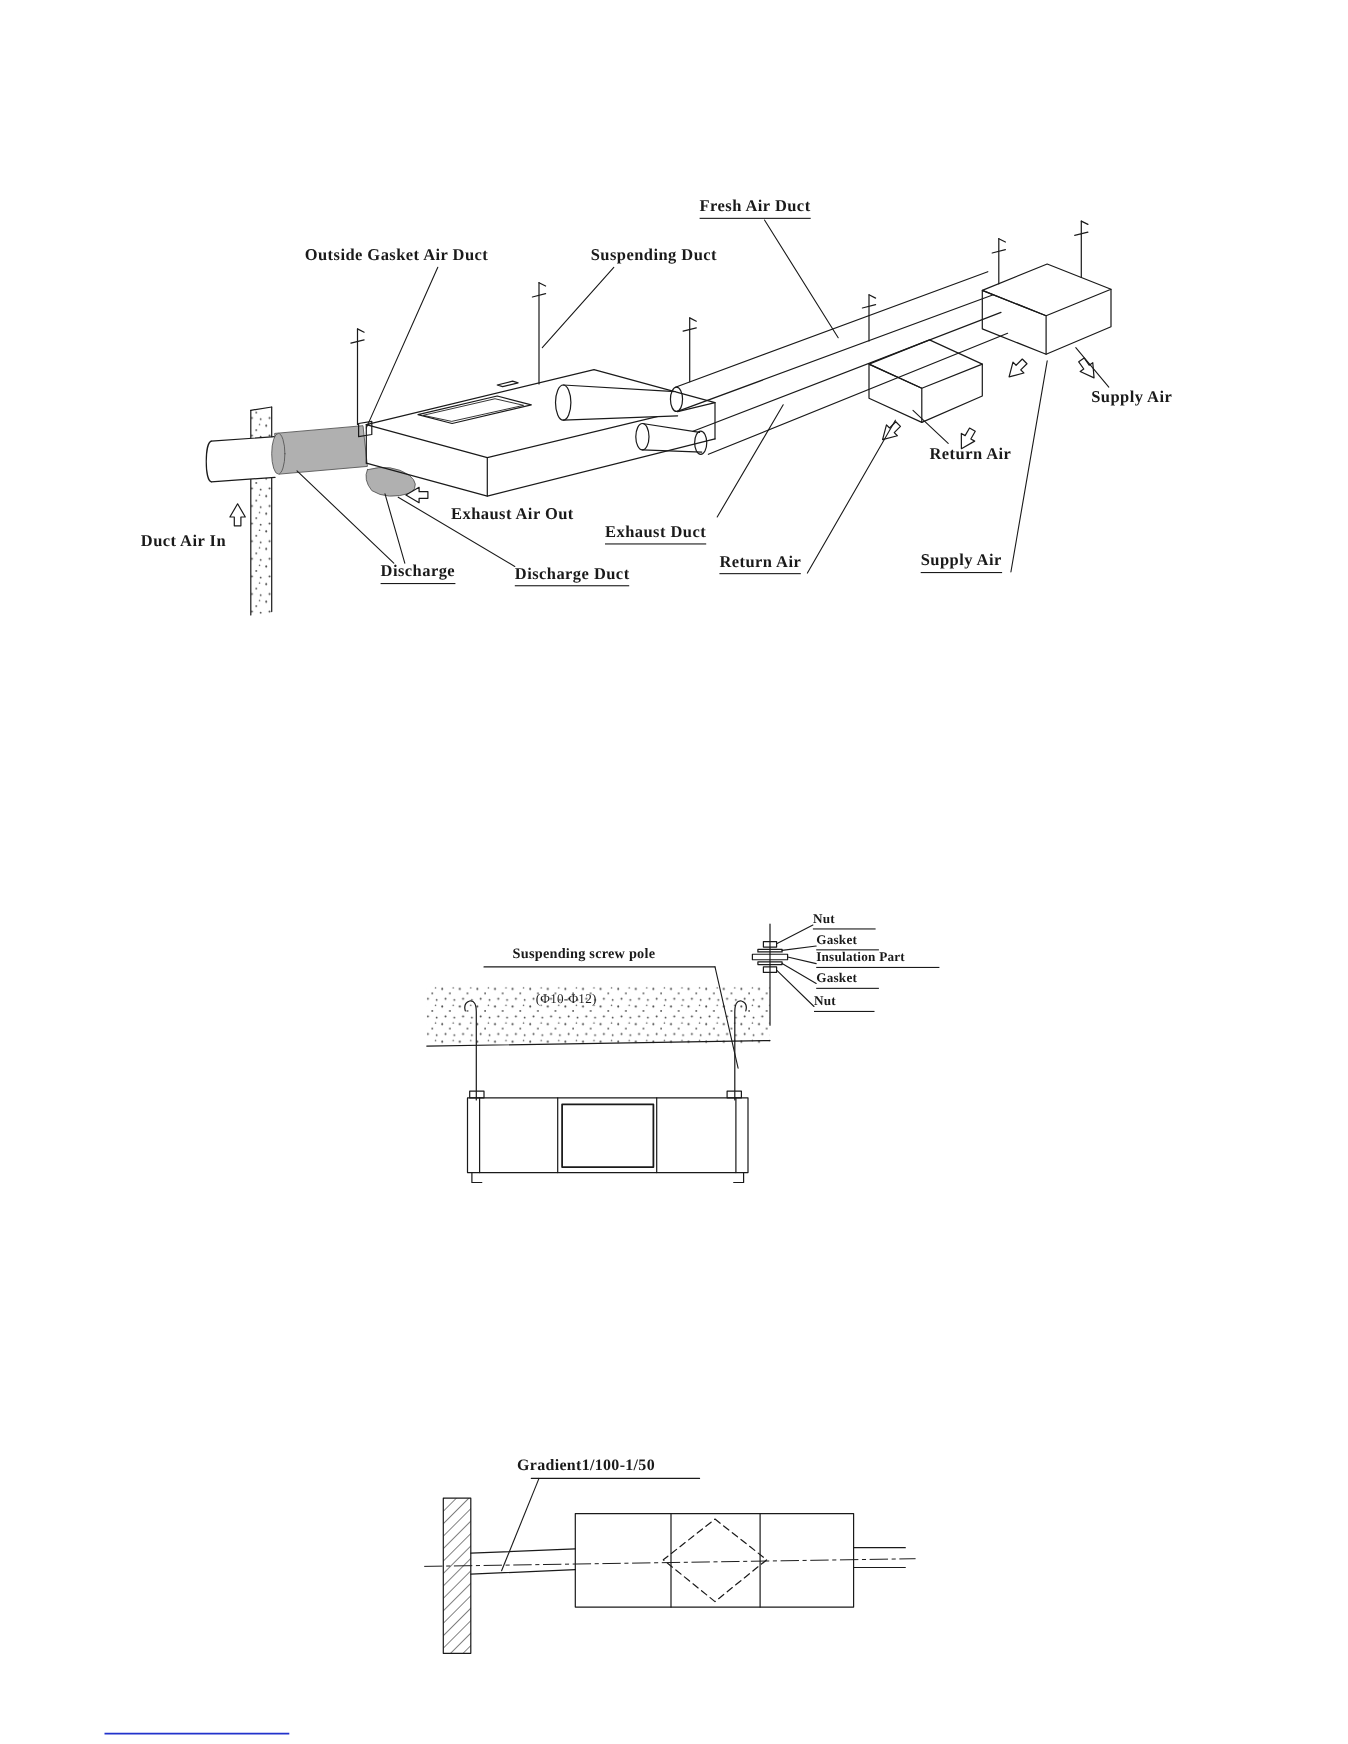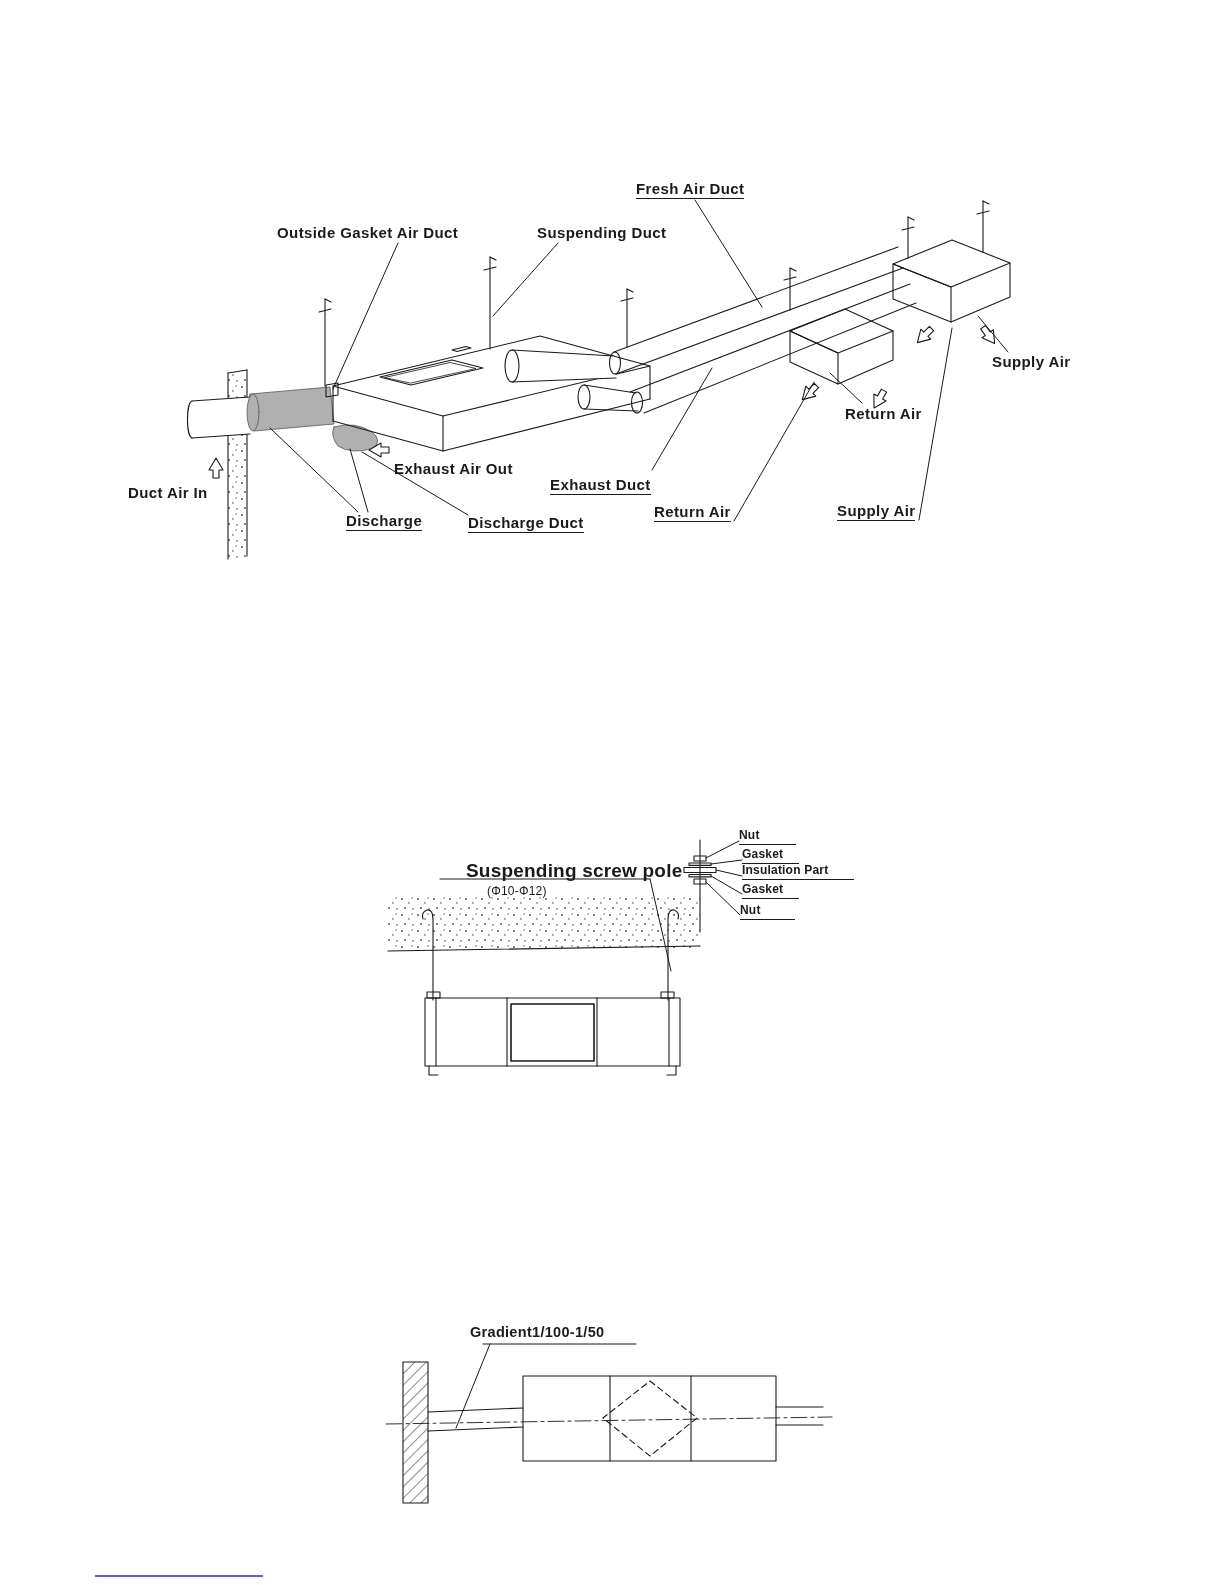--- a/index.html
+++ b/index.html
@@ -1,36 +1,36 @@
 <!DOCTYPE html>
 <html><head>
 <meta charset="utf-8">
 <style>
   html,body{margin:0;padding:0;background:#ffffff;}
   .page{
     position:relative;
     width:1225px;height:1585px;
     background:#ffffff;
-    font-family:Liberation Sans, sans-serif;
+    font-family:Liberation Serif, serif;
     color:#1a1a1a;
     overflow:hidden;
   }
   svg.art{position:absolute;left:0;top:0;}
   .lbl{
     position:absolute;
     white-space:nowrap;
     color:#1a1a1a;
     font-weight:bold;
     line-height:1.15;
   }
   .s15{font-size:15px;letter-spacing:.4px;}
-  .s13{font-size:19px;letter-spacing:.2px;}
+  .s13{font-size:13px;letter-spacing:.2px;}
   .s12{font-size:12px;letter-spacing:.2px;}
   .s14{font-size:14.5px;letter-spacing:.3px;}
-  .plain{font-weight:normal;}
+  .plain{font-weight:normal;margin-top:17px;}
   .u{border-bottom:1.4px solid #1a1a1a;padding-bottom:1px;}
 </style>
 </head>
 <body>
 
 <div class="page">
 
   <svg class="art" width="1225" height="1585" viewBox="0 0 1225 1585">
     <defs>
       <pattern id="stipple" width="16" height="16" patternUnits="userSpaceOnUse">
@@ -235,21 +235,21 @@
     </g>
 
     <line x1="95" y1="1576" x2="263" y2="1576" stroke="#2233cc" stroke-width="1.6"></line>
   </svg>
 
   <div class="lbl s15 u" style="left:636px;top:180px">Fresh Air Duct</div>
   <div class="lbl s15" style="left:277px;top:224px">Outside Gasket Air Duct</div>
   <div class="lbl s15" style="left:537px;top:224px">Suspending Duct</div>
   <div class="lbl s15" style="left:992px;top:353px">Supply Air</div>
   <div class="lbl s15" style="left:845px;top:405px">Return Air</div>
-  <div class="lbl s15" style="left:394px;top:460px">Exhaust Air Out</div>
+  <div class="lbl s15" style="left:410px;top:460px">Exhaust Air Out</div>
   <div class="lbl s15 u" style="left:550px;top:476px">Exhaust Duct</div>
   <div class="lbl s15" style="left:128px;top:484px">Duct Air In</div>
   <div class="lbl s15 u" style="left:346px;top:512px">Discharge</div>
   <div class="lbl s15 u" style="left:468px;top:514px">Discharge Duct</div>
   <div class="lbl s15 u" style="left:654px;top:503px">Return Air</div>
   <div class="lbl s15 u" style="left:837px;top:502px">Supply Air</div>
 
   <div class="lbl s13" style="left:466px;top:860px">Suspending screw pole</div>
   <div class="lbl s12 plain" style="left:487px;top:885px">(Φ10-Φ12)</div>
   <div class="lbl s12 u" style="left:739px;top:829px;width:57px">Nut</div>

